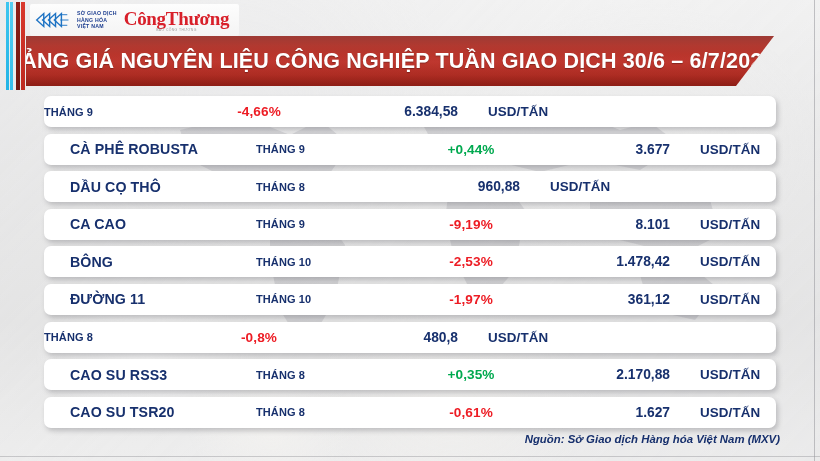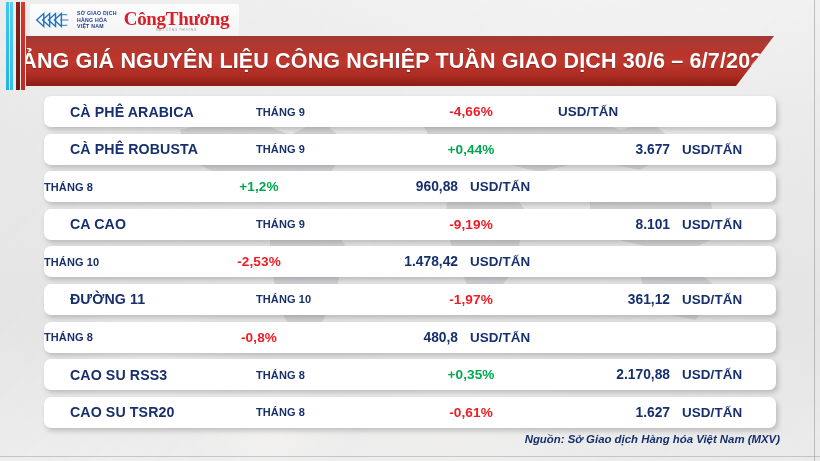--- a/index.html
+++ b/index.html
@@ -190,21 +190,21 @@
   .c-price {
     width: 124px;
     text-align: right;
     font-size: 13.8px;
     font-weight: bold;
     color: #17306d;
     white-space: nowrap;
   }
   .c-unit {
     flex: 1;
-    padding-left: 12px;
+    padding-left: 30px;
     font-size: 13.4px;
     font-weight: bold;
     color: #17306d;
     letter-spacing: .1px;
     white-space: nowrap;
   }
 
   
   .footer {
     position: absolute;
@@ -260,46 +260,47 @@
     </div>
   </div>
 
   <div class="banner">
     <div class="banner-sheen"></div>
     <div class="banner-title">BẢNG GIÁ NGUYÊN LIỆU CÔNG NGHIỆP TUẦN GIAO DỊCH 30/6 – 6/7/2025</div>
   </div>
 
   <div class="table" id="price-table">
       <div class="row">
-        <div class="c-name">CÀ PHÊ ARABICA</div>
         <div class="c-month">THÁNG 9</div>
         <div class="c-change down">-4,66%</div>
+        <div class="c-price">6.384,58</div>
         <div class="c-unit">USD/TẤN</div>
       </div>
       <div class="row">
         <div class="c-name">CÀ PHÊ ROBUSTA</div>
         <div class="c-month">THÁNG 9</div>
         <div class="c-change up">+0,44%</div>
         <div class="c-price">3.677</div>
         <div class="c-unit">USD/TẤN</div>
       </div>
       <div class="row">
+        <div class="c-name">DẦU CỌ THÔ</div>
         <div class="c-month">THÁNG 8</div>
-        <div class="c-change up">+1,2%</div>
         <div class="c-price">960,88</div>
         <div class="c-unit">USD/TẤN</div>
       </div>
       <div class="row">
         <div class="c-name">CA CAO</div>
         <div class="c-month">THÁNG 9</div>
         <div class="c-change down">-9,19%</div>
         <div class="c-price">8.101</div>
         <div class="c-unit">USD/TẤN</div>
       </div>
       <div class="row">
+        <div class="c-name">BÔNG</div>
         <div class="c-month">THÁNG 10</div>
         <div class="c-change down">-2,53%</div>
         <div class="c-price">1.478,42</div>
         <div class="c-unit">USD/TẤN</div>
       </div>
       <div class="row">
         <div class="c-name">ĐƯỜNG 11</div>
         <div class="c-month">THÁNG 10</div>
         <div class="c-change down">-1,97%</div>
         <div class="c-price">361,12</div>

